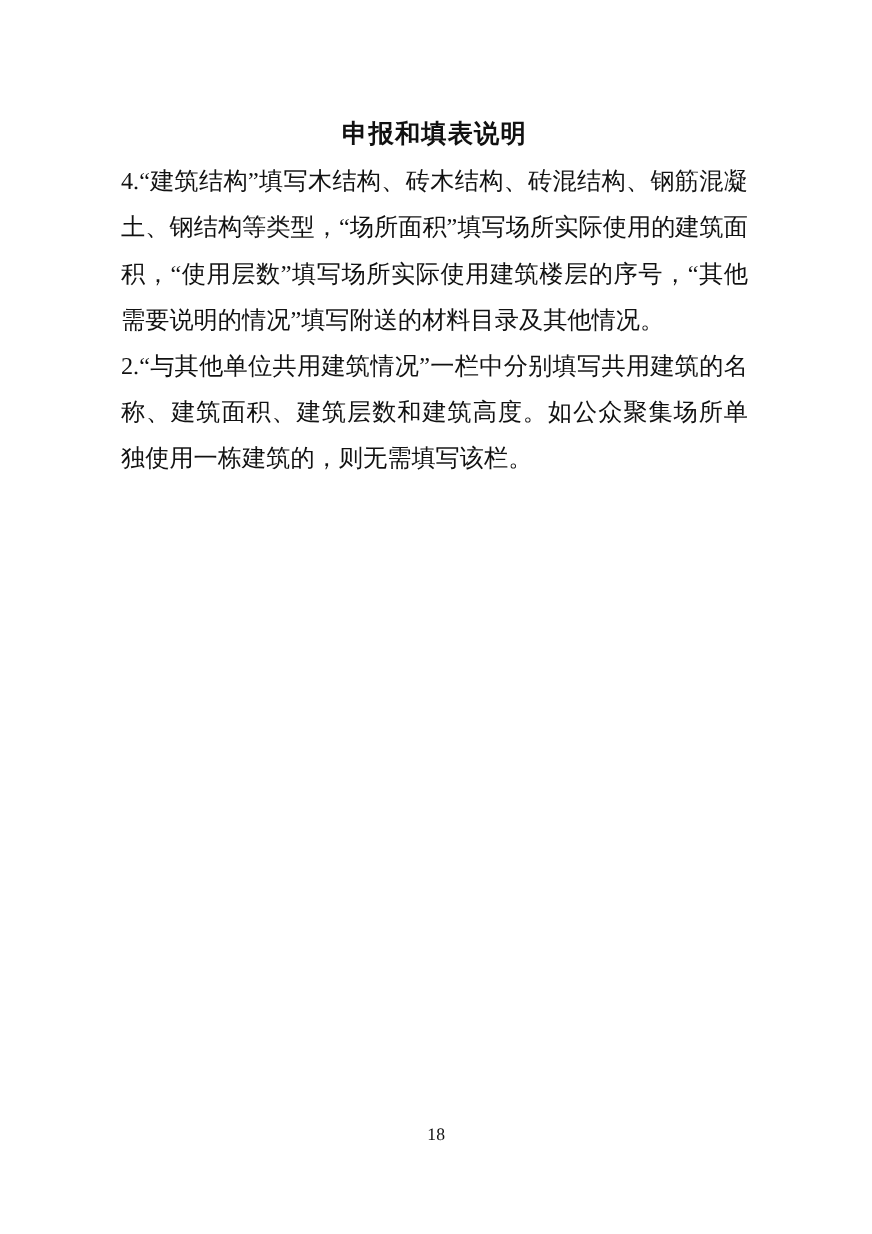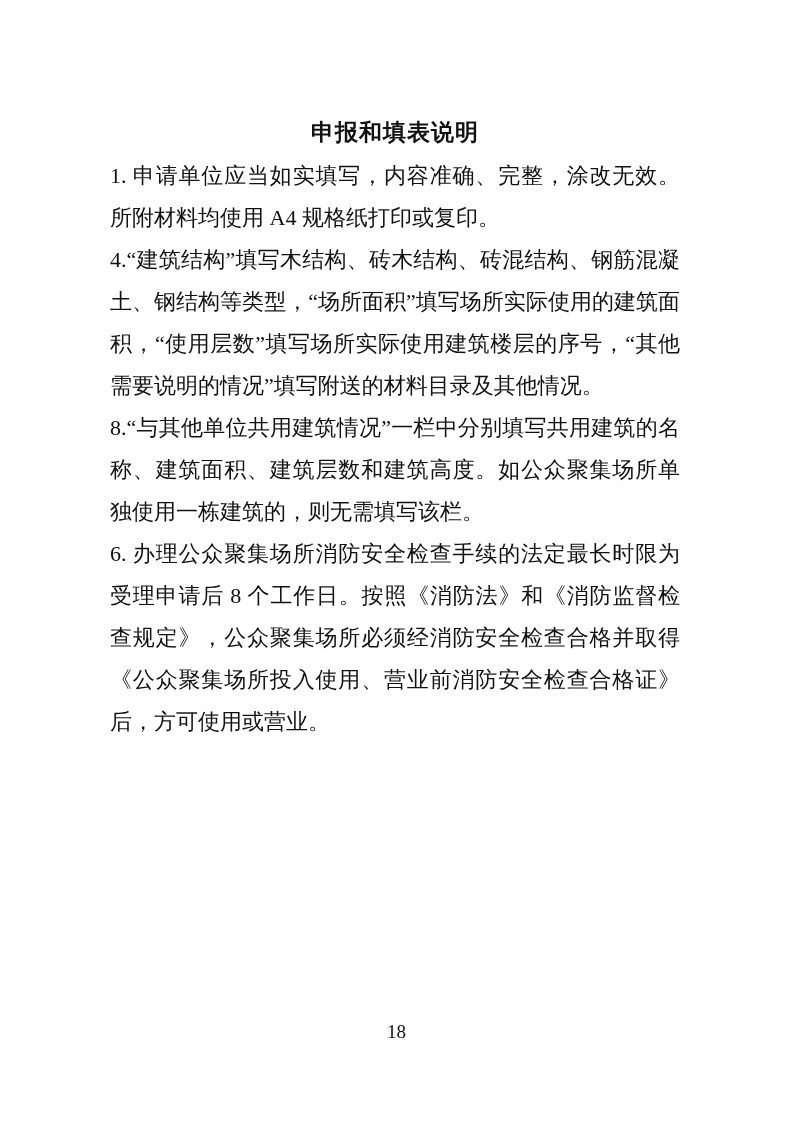--- a/index.html
+++ b/index.html
@@ -16,54 +16,52 @@
     font-family: "Liberation Serif", "DejaVu Serif", serif;
     overflow: hidden;
   }
   .content {
     position: absolute;
     left: 110px;
     top: 97px;
     width: 570px;
   }
   .doc-title {
-    margin: 18px 0 4px 0;
+    margin: 7px 0 4px 0;
     font-size: 23px;
     line-height: 36px;
     font-weight: bold;
     text-align: center;
     letter-spacing: 1px;
   }
   .doc-body p {
     margin: 0;
     font-size: 22px;
     line-height: 42px;
     text-align: justify;
     text-justify: inter-character;
     font-weight: normal;
   }
   .page-number {
     position: absolute;
     left: 0;
     right: 0;
     top: 1022px;
     text-align: center;
-    font-size: 19px;
+    font-size: 16px;
     line-height: 20px;
     color: #111111;
     font-family: "Liberation Serif", "DejaVu Serif", serif;
   }
 </style>
 </head>
 <body>
 
 <div class="page">
   <div class="content">
     <h1 class="doc-title">申报和填表说明</h1>
     <div class="doc-body">
-      <p>1.  申请单位应当如实填写，内容准确、完整，涂改无效。所附材料均使用 A4 规格纸打印或复印。</p>
       <p>4.“建筑结构”填写木结构、砖木结构、砖混结构、钢筋混凝土、钢结构等类型，“场所面积”填写场所实际使用的建筑面积，“使用层数”填写场所实际使用建筑楼层的序号，“其他需要说明的情况”填写附送的材料目录及其他情况。</p>
-      <p>8.“与其他单位共用建筑情况”一栏中分别填写共用建筑的名称、建筑面积、建筑层数和建筑高度。如公众聚集场所单独使用一栋建筑的，则无需填写该栏。</p>
-      <p>6.  办理公众聚集场所消防安全检查手续的法定最长时限为受理申请后 8 个工作日。按照《消防法》和《消防监督检查规定》，公众聚集场所必须经消防安全检查合格并取得《公众聚集场所投入使用、营业前消防安全检查合格证》后，方可使用或营业。</p>
+      <p>2.“与其他单位共用建筑情况”一栏中分别填写共用建筑的名称、建筑面积、建筑层数和建筑高度。如公众聚集场所单独使用一栋建筑的，则无需填写该栏。</p>
     </div>
   </div>
   <div class="page-number">18</div>
 </div>
 
 </body></html>

